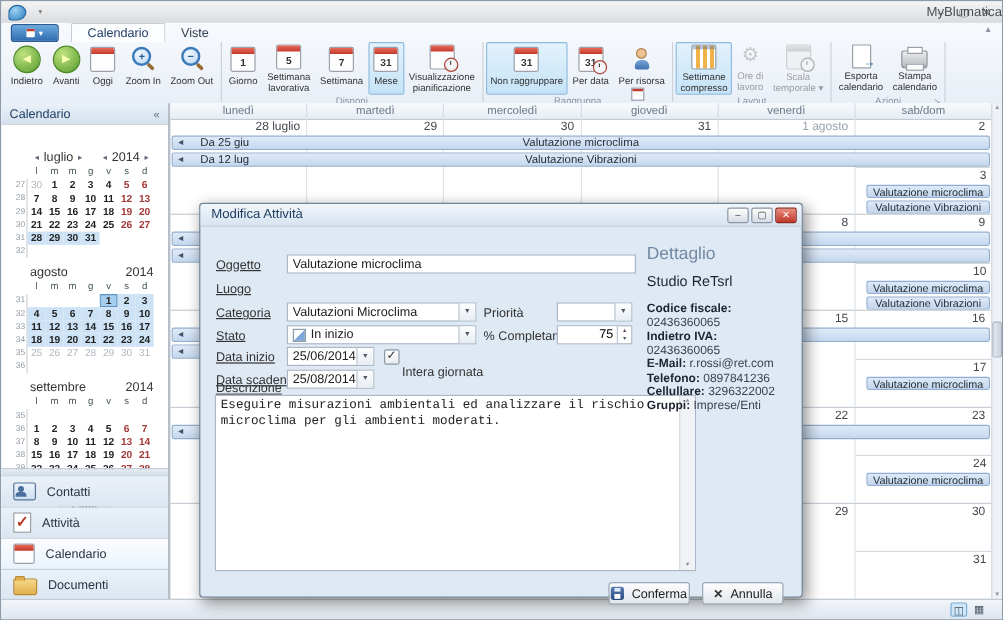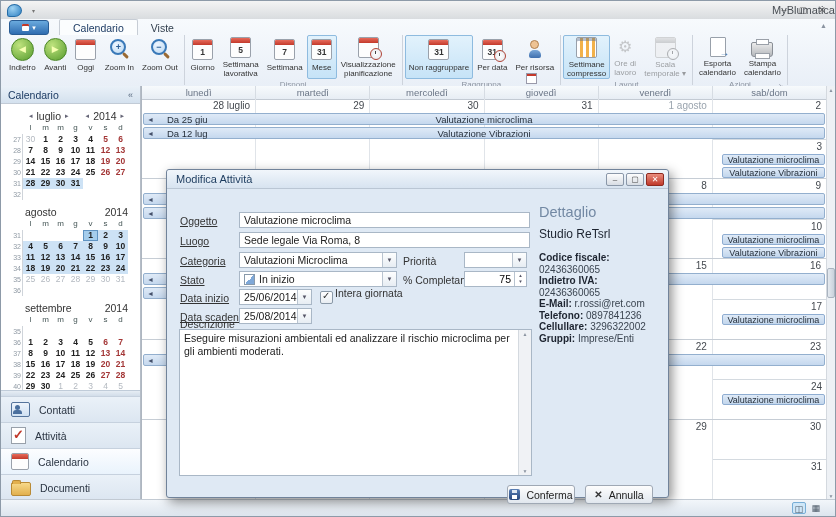--- a/index.html
+++ b/index.html
@@ -74,21 +74,21 @@
   .prtic{width:20px;height:13px;margin-top:4px;position:relative;display:inline-block;border-radius:2px 2px 3px 3px;
     background:linear-gradient(#ececec,#b5b8bc);border:1px solid #8a8f96;}
   .prtic::before{content:"";position:absolute;top:-4px;left:4px;width:11px;height:4px;background:#fff;border:1px solid #9aa0a8;}
   .prtic::after{content:"";position:absolute;bottom:-3px;left:3px;width:13px;height:4px;background:#fdfdfd;border:1px solid #9aa0a8;}
   
   .sidebar{position:absolute;left:0;top:85px;width:140px;bottom:16px;background:#fff;
     border-right:1px solid #b5bdc7;box-sizing:border-box;}
   .sb-hdr{height:17px;background:linear-gradient(#eaf1f8,#d4e1ee);border-bottom:1px solid #c2cbd6;
     display:flex;align-items:center;padding:0 7px;font-size:10.5px;color:#1e3c64;}
   .sb-hdr .chev{margin-left:auto;font-size:9px;color:#5a6b80;}
-  .months{padding-top:5px;}
+  .months{padding-top:20px;}
   .month{margin-bottom:5px;}
   .m-hdr{display:flex;align-items:center;font-size:10.5px;color:#333;padding:0 12px 0 24px;height:14px;}
   .m-hdr .sp{flex:1;}
   .m-arrow{font-size:7px;color:#667;padding:0 4px;}
   .m-dow{display:flex;padding-left:22px;height:11px;}
   .m-dow span{width:15px;text-align:center;font-size:8px;color:#455;}
   .m-row{display:flex;padding-left:8px;height:11px;align-items:center;}
   .wknum{width:12px;font-size:7px;color:#909aa4;text-align:right;margin-right:1px;}
   .days{display:flex;border-left:1px solid #cfd4da;}
   .mday{width:15px;height:11px;font-size:8.5px;font-weight:bold;text-align:center;line-height:11px;color:#222;}
@@ -173,22 +173,22 @@
     justify-content:center;font-size:6px;color:#556;background:linear-gradient(#fdfefe,#e7edf3);}
   .statico{width:9px;height:9px;border:1px solid #8899aa;
     background:linear-gradient(135deg,#ffffff 50%,#7fa8d8 50%);}
   .spin-val{flex:1;border:none;outline:none;font-size:10.5px;text-align:right;padding-right:3px;width:30px;
     font-family:"Liberation Sans",sans-serif;}
   .spins{width:11px;display:flex;flex-direction:column;align-items:center;border-left:1px solid #b9c4d0;height:100%;justify-content:center;}
   .spins span{font-size:4.5px;color:#556;line-height:6px;}
   .cb{position:absolute;width:11px;height:11px;background:linear-gradient(#fff,#e8edf2);
     border:1px solid #8a99a8;border-radius:2px;}
   .cb.checked::after{content:"✓";position:absolute;left:1px;top:-2px;font-size:10px;color:#333;}
-  .desc{position:absolute;left:12px;top:141px;width:353px;height:147px;background:#fff;
-    border:1px solid #a9b7c6;box-sizing:border-box;}
+  .desc{position:absolute;left:12px;top:141px;width:401px;height:147px;background:#fff;
+    border:1px solid #a9b7c6;box-sizing:border-box;font-family:Liberation Mono, monospace;}
   .desc-text{position:absolute;inset:2px 14px 2px 4px;font-size:10.5px;color:#222;line-height:13px;}
   .desc-scroll{position:absolute;right:0;top:0;bottom:0;width:12px;background:#f0f2f5;border-left:1px solid #d4d9df;}
   .detail{position:absolute;left:372px;top:16px;width:122px;}
   .dt-head{font-size:14.5px;color:#7288a3;}
   .dt-name{font-size:12px;font-weight:normal;color:#1d2430;margin-top:7px;}
   .dt-rows{margin-top:11px;font-size:10px;line-height:11.5px;color:#3a4least;}
   .dt-row b{color:#1d2430;}
   .dt-row{color:#3a4450;}
   .dlg-footer-btn{position:absolute;height:19px;width:68px;box-sizing:border-box;
     background:linear-gradient(#fdfdfd,#e1e7ee);border:1px solid #9fa8b4;border-radius:3px;
@@ -927,21 +927,20 @@
     <span class="dlg-btns">
       <span class="dlg-btn">–</span>
       <span class="dlg-btn">▢</span>
       <span class="dlg-btn close">✕</span>
     </span>
   </div>
   <div class="dlg-body">
     <span class="flabel" style="top:27px">Oggetto</span>
     <input class="fin" style="left: 72px; top: 24px; width: 291px;" value="Valutazione microclima">
     <span class="flabel" style="top:47px">Luogo</span>
-    <input class="fin" style="left: 72px; top: 44px; width: 291px;" value="Sede legale Via Roma, 8">
 
     <span class="flabel" style="top:67px">Categoria</span>
     <span class="combo" style="left:72px;top:64px;width:158px">
       <span class="combo-val">Valutazioni Microclima</span>
       <span class="dd">▼</span>
     </span>
     <span class="flabel2" style="left:236px;top:67px">Priorità</span>
     <span class="combo" style="left:297px;top:64px;width:63px">
       <span class="combo-val"></span>
       <span class="dd">▼</span>
@@ -963,21 +962,21 @@
           <span>▼</span>
         </span>
     </span>
 
     <span class="flabel" style="top:104px">Data inizio</span>
     <span class="combo" style="left:72px;top:101px;width:73px">
       <span class="combo-val">25/06/2014</span>
       <span class="dd">▼</span>
     </span>
     <span class="cb checked" style="left:153px;top:103px"></span>
-    <span class="flabel2" style="left:168px;top:99px">Intera giornata</span>
+    <span class="flabel2" style="left:168px;top:116px">Intera giornata</span>
 
     <span class="flabel" style="top:123px">Data scadenza</span>
     <span class="combo" style="left:72px;top:120px;width:73px">
       <span class="combo-val">25/08/2014</span>
       <span class="dd">▼</span>
     </span>
 
     <span class="flabel" style="top:129px;top:130px">Descrizione</span>
     <div class="desc">
       <div class="desc-text">Eseguire misurazioni ambientali ed analizzare il rischio microclima per gli ambienti moderati.</div>

